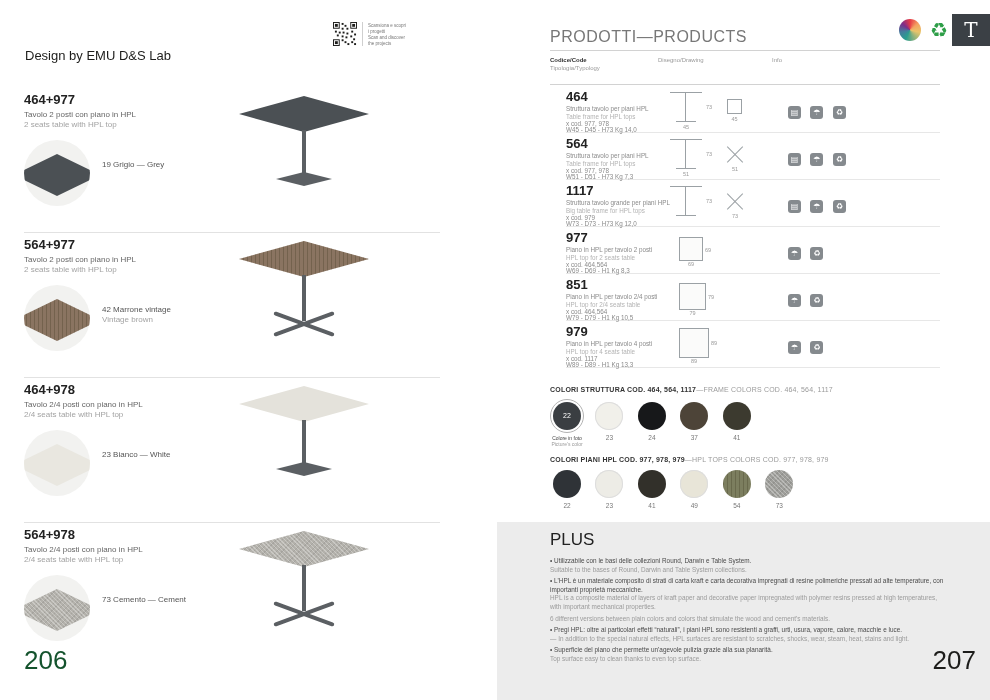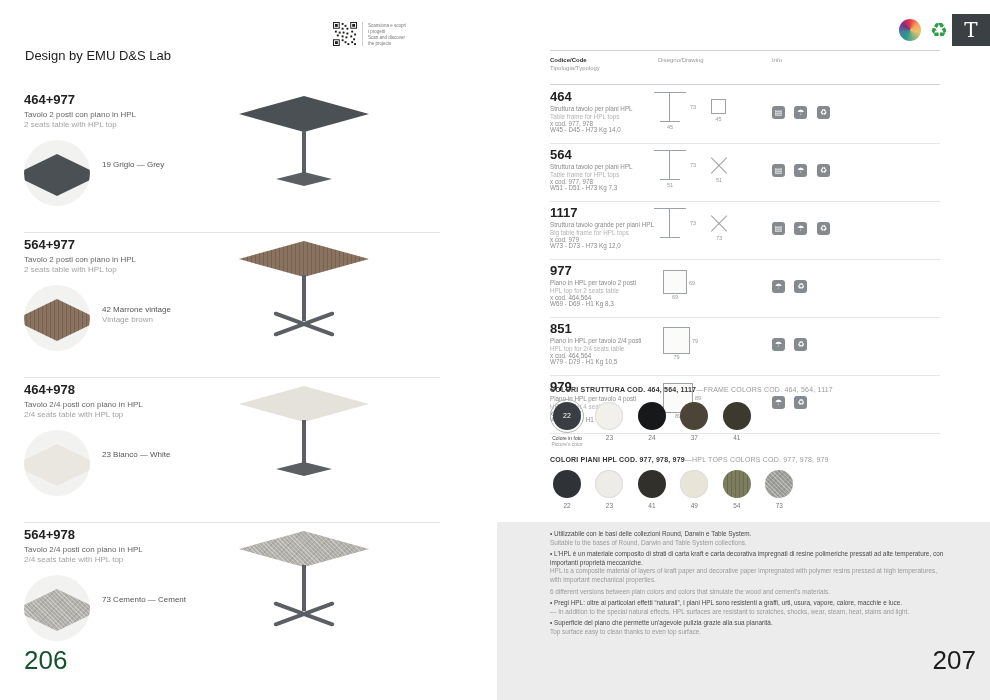--- a/index.html
+++ b/index.html
@@ -41,21 +41,21 @@
   .tex-cement{background-image:repeating-linear-gradient(45deg,rgba(255,255,255,0.3) 0 1px,transparent 1px 3px),
               repeating-linear-gradient(-45deg,rgba(0,0,0,0.08) 0 1px,transparent 1px 4px);}
 
   
   .rp-title{position:absolute;left:550px;top:28px;font-size:16px;letter-spacing:0.5px;color:#777;}
   .rule{position:absolute;left:550px;width:390px;height:1px;background:#d2d2d2;}
   .hdr{position:absolute;font-size:6px;color:#9a9a9a;}
   .hdr.b{font-weight:700;color:#333;}
 
   .rows{position:absolute;left:550px;top:86px;width:390px;}
-  .prow{position:relative;height:58px;border-bottom:1px solid #e7e7e7;}
+  .prow{position:relative;height:47px;border-bottom:1px solid #e7e7e7;margin-left:16px;}
   .p-code{position:absolute;top:3px;left:0;font-size:13px;font-weight:600;color:#222;}
   .p-it{position:absolute;top:19px;left:0;font-size:6.3px;color:#8a8a8a;}
   .p-en{position:absolute;top:26.5px;left:0;font-size:6.3px;color:#b3b3b3;}
   .p-xc{position:absolute;top:33.5px;left:0;font-size:6.3px;color:#8a8a8a;}
   .p-dm{position:absolute;top:40px;left:0;font-size:6.3px;color:#8a8a8a;}
 
   .drawing{position:absolute;left:103px;top:3px;width:118px;height:42px;}
   .dlab{position:absolute;font-size:5.5px;color:#9a9a9a;}
   .d-frame{position:absolute;left:0;top:3px;width:34px;height:34px;}
   .d-frame .dt{position:absolute;left:1px;right:1px;top:0;border-top:1.4px solid #9ba1a5;}
@@ -234,20 +234,21 @@
     <div class="pb-lab">
       <div class="l1">73 Cemento — Cement</div>
 
     </div>
   </div>
 
   <div class="lp-num">206</div>
 
   <div class="plus-panel"></div>
 
+  <div class="rp-title">PRODOTTI—PRODUCTS</div>
   <div class="wheel"></div>
   <div class="recy">♻</div>
   <div class="tbadge">T</div>
   <div class="rule" style="top:50px;"></div>
 
   <div class="hdr b" style="left:550px;top:57px;">Codice/Code</div>
   <div class="hdr" style="left:550px;top:65px;">Tipologia/Typology</div>
   <div class="hdr" style="left:658px;top:57px;">Disegno/Drawing</div>
   <div class="hdr" style="left:772px;top:57px;">Info</div>
   <div class="rule" style="top:84px;"></div>
@@ -439,20 +440,21 @@
       <div class="c tex-wood" style="background-color: rgb(124, 126, 95);"></div>
       <div class="n">54</div>
     </div>
     <div class="fsw">
       <div class="c tex-cement" style="background-color: rgb(158, 158, 154);"></div>
       <div class="n">73</div>
     </div>
   </div>
 
   <div class="plus">
+    <div class="plus-title">PLUS</div>
     <p class="plus-p">
       <span class="it">• Utilizzabile con le basi delle collezioni Round, Darwin e Table System.</span>
       <span class="en">Suitable to the bases of Round, Darwin and Table System collections.</span>
     </p>
     <p class="plus-p">
       <span class="it">• L'HPL è un materiale composito di strati di carta kraft e carta decorativa impregnati di resine polimeriche pressati ad alte temperature, con importanti proprietà meccaniche.</span>
       <span class="en">HPL is a composite material of layers of kraft paper and decorative paper impregnated with polymer resins pressed at high temperatures, with important mechanical properties.</span>
     </p>
     <p class="plus-p">
 

